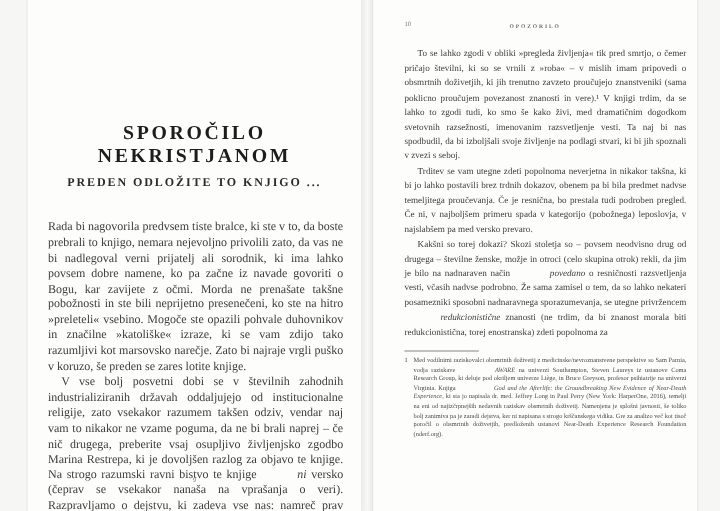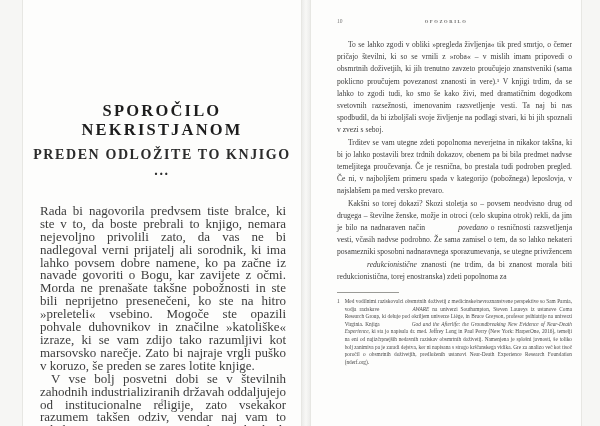--- a/index.html
+++ b/index.html
@@ -26,30 +26,30 @@
     background:linear-gradient(to right,#ececea,#f8f8f6,#ececea);
   }
   
   .chapter-head{margin-top:102px;text-align:center;padding:0 10px;}
   .chapter-title{
     font-size:16.5px;font-weight:bold;color:#1d1d1d;
     letter-spacing:2.2px;line-height:1.15;
   }
   .chapter-subtitle{
     margin-top:7px;
-    font-size:14px;font-weight:bold;color:#2b2b2b;
+    font-size:10px;font-weight:bold;color:#2b2b2b;
     letter-spacing:1.6px;
   }
   .body-block{
     margin-top:26px;
     padding:0 15px 0 17px;
   }
   .body-block p{
     margin:0;
-    font-size:13px;line-height:12.9px;
+    font-size:10px;line-height:12.9px;
     text-align:justify;
     color:#3c3c3c;
   }
   .body-block p.indent{text-indent:11px;}
   .folio-bottom{
     position:absolute;bottom:22px;left:0;right:0;
     text-align:center;font-size:5.5px;color:#777;
   }
   
   .page-header{

